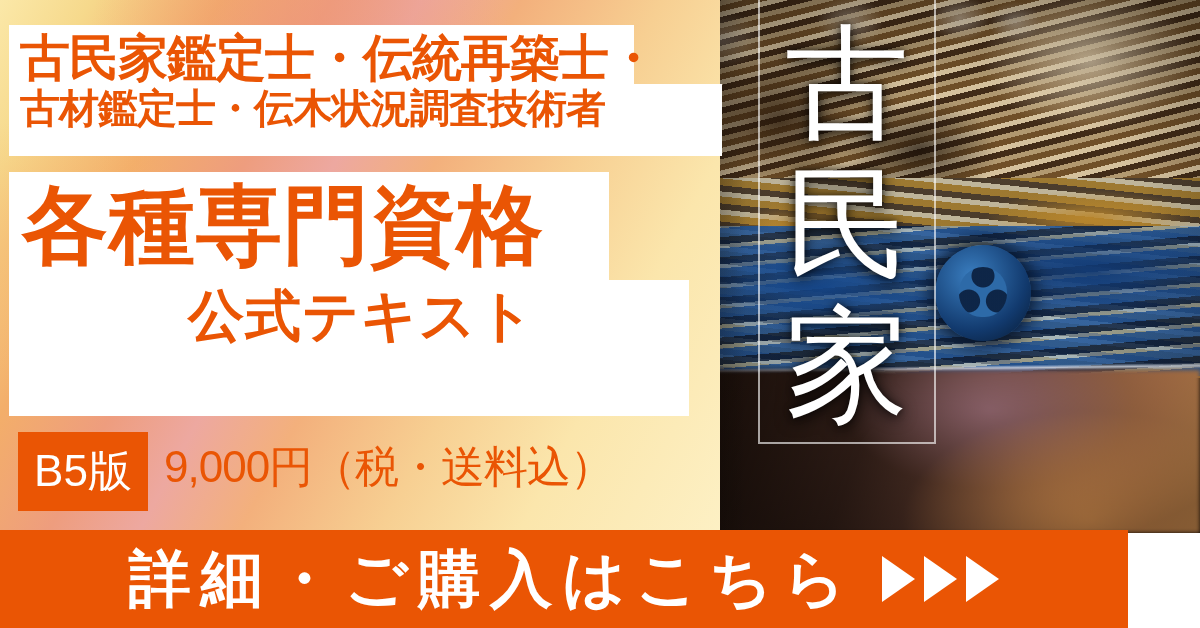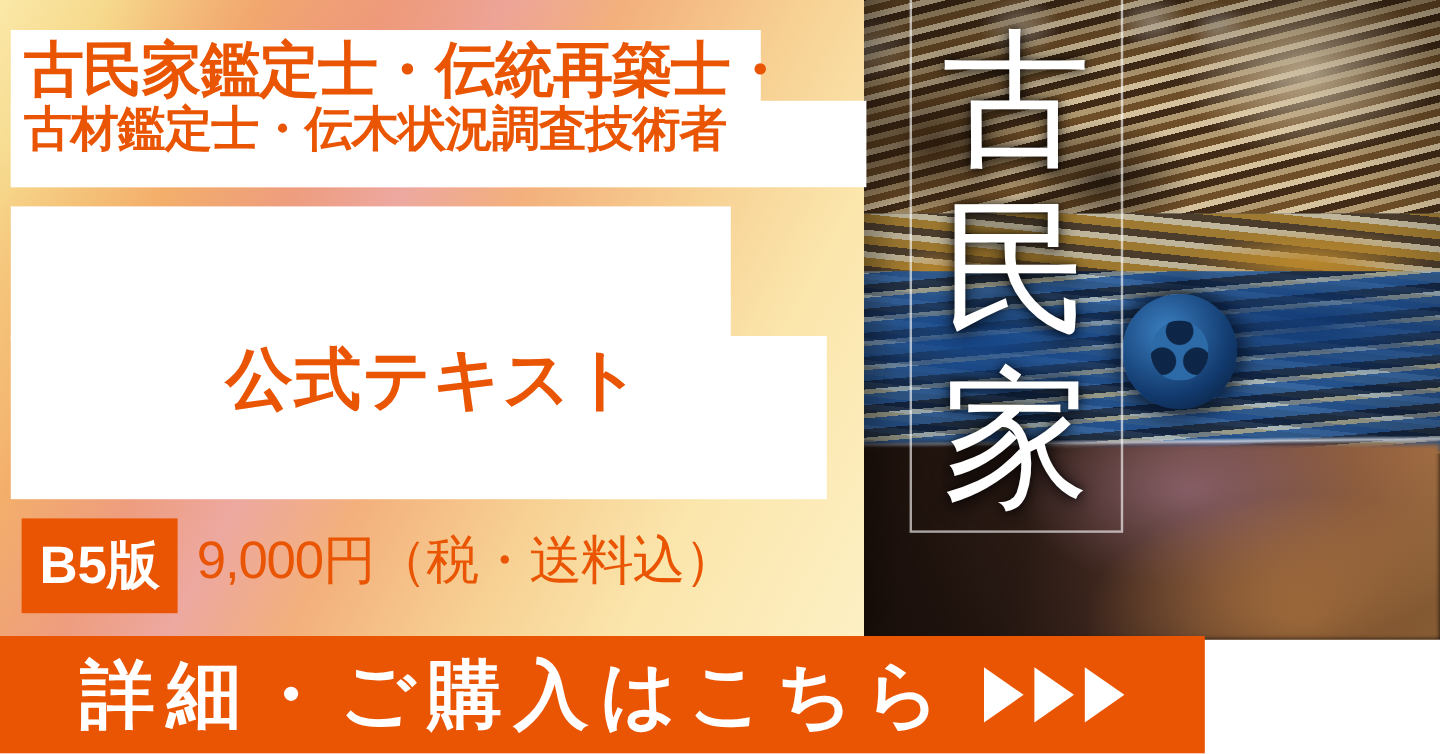--- a/index.html
+++ b/index.html
@@ -164,33 +164,33 @@
   #t2a{ left:22px;  top:182px; font-size:86px; line-height:1.02; letter-spacing:1px;}
   #t2b{ left:188px; top:287px; font-size:56px; line-height:1.02; letter-spacing:1px;text-align:right;}
 
   
   .pricebar{
     position:absolute;left:0;top:416px;width:700px;height:110px;
   }
   #badge{
     position:absolute;left:18px;top:16px;width:130px;height:79px;
     background:#ea5504;color:#fff;
-    font-size:44px;font-weight:700;
+    font-size:44px;font-weight:400;
     display:flex;align-items:center;justify-content:center;
     letter-spacing:0;
   }
   #price{
     position:absolute;left:164px;top:22px;
     color:#ea5504;font-size:44px;font-weight:500;white-space:nowrap;
     letter-spacing:-1px;
   }
 
   
   #cta{
-    position:absolute;left:0;top:530px;width:1004px;height:98px;
+    position:absolute;left:0;top:530px;width:1128px;height:98px;
     background:#ea5504;
     display:flex;align-items:center;justify-content:center;gap:26px;
     cursor:pointer;
   }
   #cta-label{
     color:#fff;font-size:62px;font-weight:700;letter-spacing:10px;white-space:nowrap;
   }
   .arrows{display:flex;gap:9px;align-items:center;}
   .arrow{
     width:0;height:0;
@@ -226,20 +226,21 @@
   </div>
 
   <div class="card" id="card1"></div>
   <div class="card" id="card1b"></div>
   <div class="card" id="card2"></div>
   <div class="card" id="card2b"></div>
 
   <div class="line1" id="t1a">古民家鑑定士・伝統再築士・</div>
   <div class="line1" id="t1b">古材鑑定士・伝木状況調査技術者</div>
 
+  <div class="line2" id="t2a">各種専門資格</div>
   <div class="line2" id="t2b">公式テキスト</div>
 
   <div class="pricebar">
     <div id="badge">B5版</div>
     <div id="price">9,000円（税・送料込）</div>
   </div>
 
   <div id="cta">
     <span id="cta-label">詳細・ご購入はこちら</span>
     <span class="arrows">

